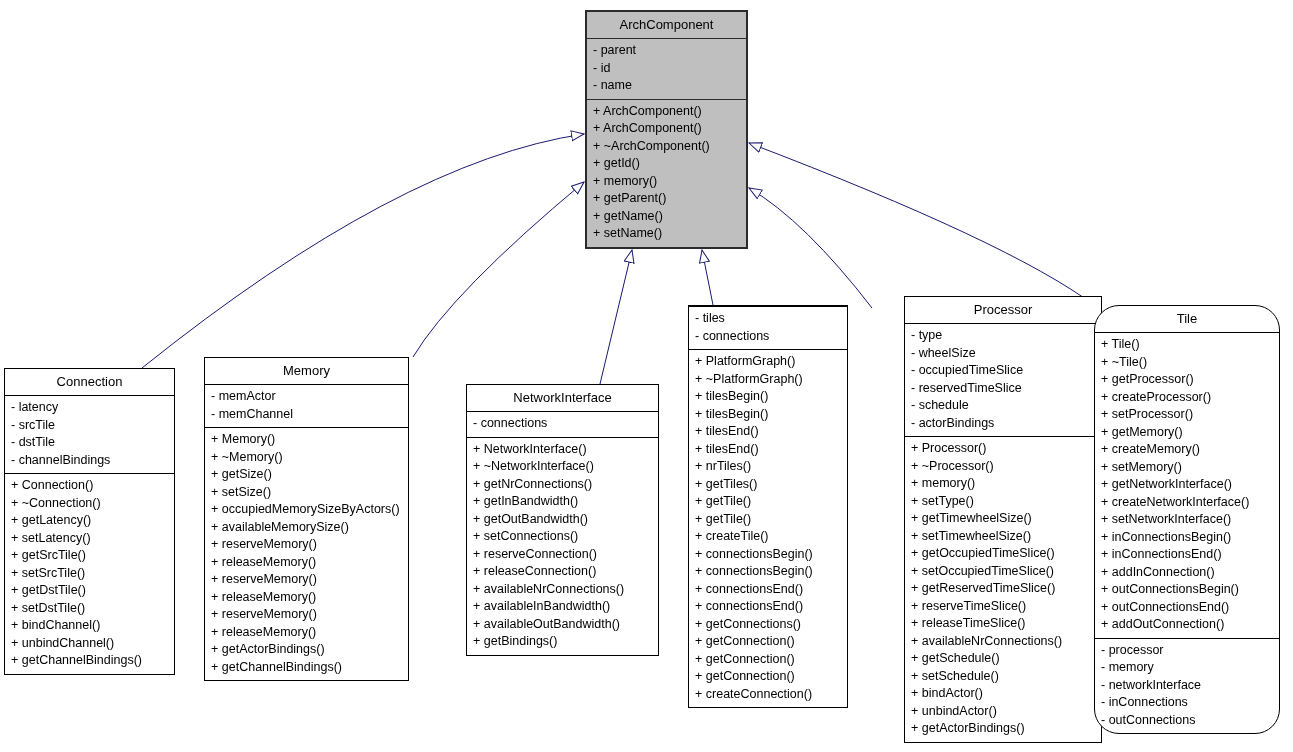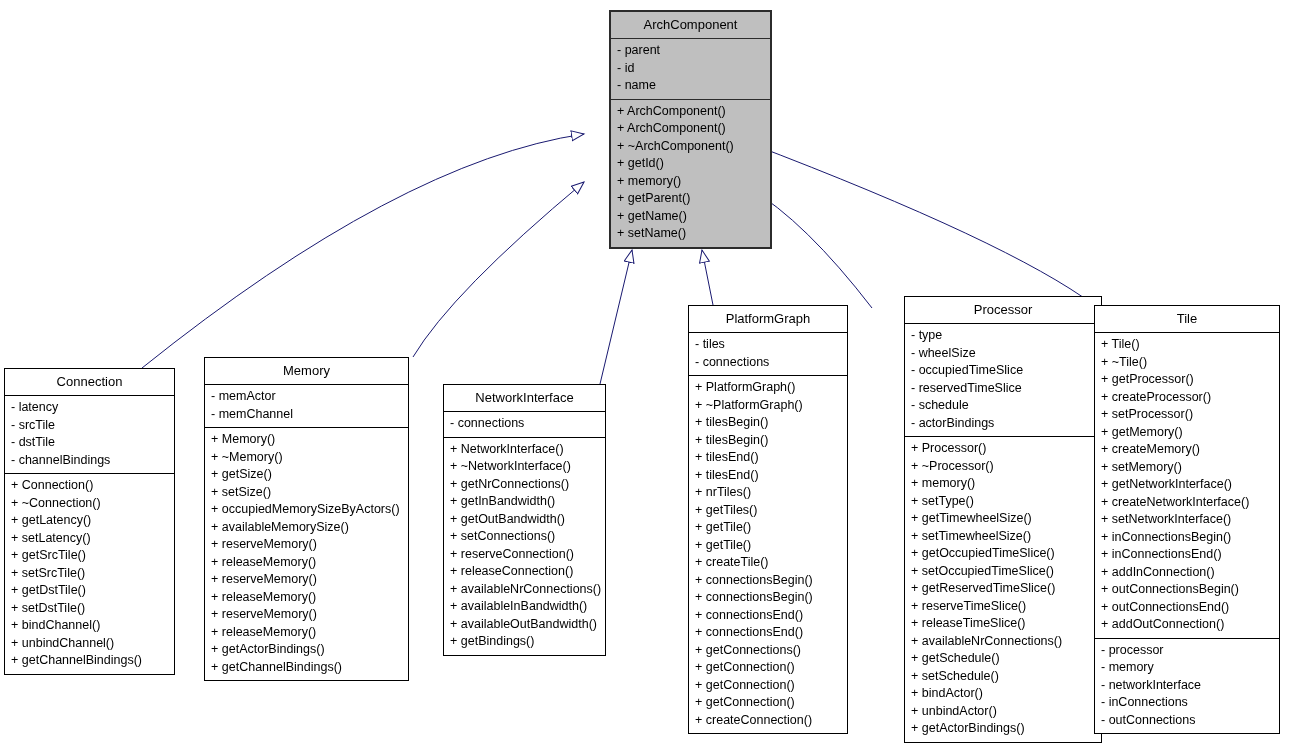--- a/index.html
+++ b/index.html
@@ -15,21 +15,20 @@
   .class-box{
     position:absolute;
     background:#ffffff;
     border:1px solid #000000;
     box-sizing:border-box;
     font-size:12.5px;
   }
   .class-box.highlight{
     background:#bfbfbf;
     border:2px solid #2b2b2b;
-    margin-left:24px;
   }
   .class-title{
     text-align:center;
     font-size:13px;
     line-height:16px;
     padding:5px 4px;
     white-space:nowrap;
   }
   .class-section{
     border-top:1px solid #000000;
@@ -117,42 +116,41 @@
           <div class="member-row">+ reserveMemory()</div>
           <div class="member-row">+ releaseMemory()</div>
           <div class="member-row">+ reserveMemory()</div>
           <div class="member-row">+ releaseMemory()</div>
           <div class="member-row">+ reserveMemory()</div>
           <div class="member-row">+ releaseMemory()</div>
           <div class="member-row">+ getActorBindings()</div>
           <div class="member-row">+ getChannelBindings()</div>
         </div>
       </div>
-      <div class="class-box" style="left: 443px; top: 384px; width: 163px;">
+      <div class="class-box" style="left: 466px; top: 384px; width: 193px;">
         <div class="class-title">NetworkInterface</div>
         <div class="class-section">
           <div class="member-row">- connections</div>
         </div>
         <div class="class-section">
           <div class="member-row">+ NetworkInterface()</div>
           <div class="member-row">+ ~NetworkInterface()</div>
           <div class="member-row">+ getNrConnections()</div>
           <div class="member-row">+ getInBandwidth()</div>
           <div class="member-row">+ getOutBandwidth()</div>
           <div class="member-row">+ setConnections()</div>
           <div class="member-row">+ reserveConnection()</div>
           <div class="member-row">+ releaseConnection()</div>
           <div class="member-row">+ availableNrConnections()</div>
           <div class="member-row">+ availableInBandwidth()</div>
           <div class="member-row">+ availableOutBandwidth()</div>
           <div class="member-row">+ getBindings()</div>
         </div>
       </div>
       <div class="class-box" style="left: 688px; top: 305px; width: 160px;">
-        <div class="class-title">PlatformGraph</div>
         <div class="class-section">
           <div class="member-row">- tiles</div>
           <div class="member-row">- connections</div>
         </div>
         <div class="class-section">
           <div class="member-row">+ PlatformGraph()</div>
           <div class="member-row">+ ~PlatformGraph()</div>
           <div class="member-row">+ tilesBegin()</div>
           <div class="member-row">+ tilesBegin()</div>
           <div class="member-row">+ tilesEnd()</div>
@@ -196,21 +194,21 @@
           <div class="member-row">+ reserveTimeSlice()</div>
           <div class="member-row">+ releaseTimeSlice()</div>
           <div class="member-row">+ availableNrConnections()</div>
           <div class="member-row">+ getSchedule()</div>
           <div class="member-row">+ setSchedule()</div>
           <div class="member-row">+ bindActor()</div>
           <div class="member-row">+ unbindActor()</div>
           <div class="member-row">+ getActorBindings()</div>
         </div>
       </div>
-      <div class="class-box" style="left: 1094px; top: 305px; width: 186px;">
+      <div class="class-box" style="left: 1094px; top: 305px; width: 186px; border-radius: 25px;">
         <div class="class-title">Tile</div>
         <div class="class-section">
           <div class="member-row">+ Tile()</div>
           <div class="member-row">+ ~Tile()</div>
           <div class="member-row">+ getProcessor()</div>
           <div class="member-row">+ createProcessor()</div>
           <div class="member-row">+ setProcessor()</div>
           <div class="member-row">+ getMemory()</div>
           <div class="member-row">+ createMemory()</div>
           <div class="member-row">+ setMemory()</div>

